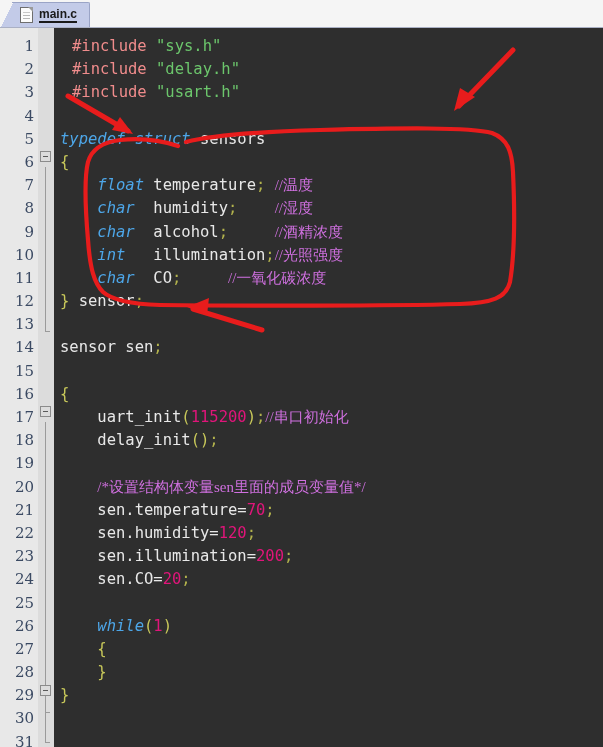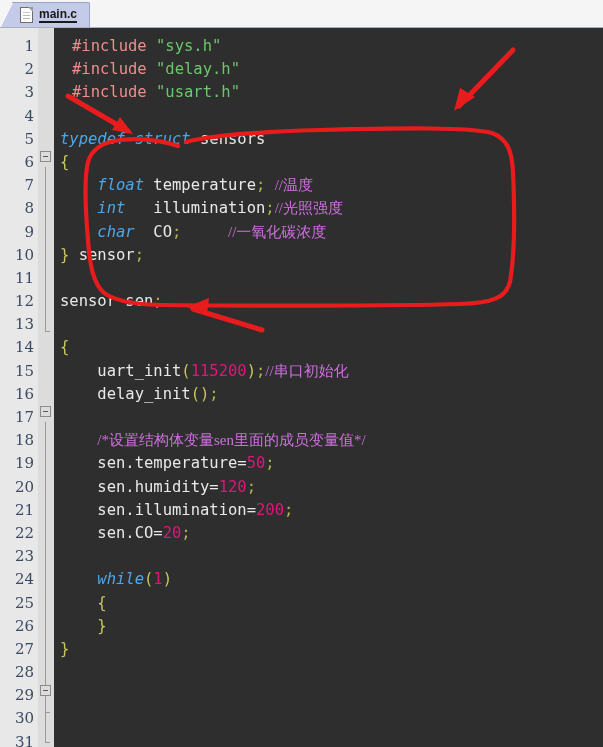--- a/index.html
+++ b/index.html
@@ -274,21 +274,23 @@
       <div class="code-line"><span class="t-pre">#include</span> <span class="t-str">"usart.h"</span></div>
 
       <div class="code-line">&nbsp;</div>
 
       <div class="code-line"><span class="t-kw">typedef</span> <span class="t-kw">struct</span> <span class="t-plain">sensors</span></div>
 
       <div class="code-line"><span class="t-brace">{</span></div>
 
       <div class="code-line">    <span class="t-kw">float</span> <span class="t-plain">temperature</span><span class="t-semi">;</span> <span class="t-cmt cjk">//温度</span></div>
 
-
+      <div class="code-line">    <span class="t-kw">char</span>  <span class="t-plain">humidity</span><span class="t-semi">;</span>    <span class="t-cmt cjk">//湿度</span></div>
+
+      <div class="code-line">    <span class="t-kw">char</span>  <span class="t-plain">alcohol</span><span class="t-semi">;</span>     <span class="t-cmt cjk">//酒精浓度</span></div>
 
       <div class="code-line">    <span class="t-kw">int</span>   <span class="t-plain">illumination</span><span class="t-semi">;</span><span class="t-cmt cjk">//光照强度</span></div>
 
       <div class="code-line">    <span class="t-kw">char</span>  <span class="t-plain">CO</span><span class="t-semi">;</span>     <span class="t-cmt cjk">//一氧化碳浓度</span></div>
 
       <div class="code-line"><span class="t-brace">}</span> <span class="t-plain">sensor</span><span class="t-semi">;</span></div>
 
       <div class="code-line">&nbsp;</div>
 
       <div class="code-line"><span class="t-plain">sensor</span> <span class="t-plain">sen</span><span class="t-semi">;</span></div>
@@ -299,21 +301,21 @@
       <div class="code-line"><span class="t-brace">{</span></div>
 
       <div class="code-line">    <span class="t-plain">uart_init</span><span class="t-punc">(</span><span class="t-num">115200</span><span class="t-punc">)</span><span class="t-semi">;</span><span class="t-cmt cjk">//串口初始化</span></div>
 
       <div class="code-line">    <span class="t-plain">delay_init</span><span class="t-punc">()</span><span class="t-semi">;</span></div>
 
       <div class="code-line">&nbsp;</div>
 
       <div class="code-line">    <span class="t-cmt cjk">/*设置结构体变量sen里面的成员变量值*/</span></div>
 
-      <div class="code-line">    <span class="t-plain">sen.temperature=</span><span class="t-num">50</span><span class="t-semi">;</span></div>
+      <div class="code-line">    <span class="t-plain">sen.temperature=</span><span class="t-num">70</span><span class="t-semi">;</span></div>
 
       <div class="code-line">    <span class="t-plain">sen.humidity=</span><span class="t-num">120</span><span class="t-semi">;</span></div>
 
 
       <div class="code-line">    <span class="t-plain">sen.illumination=</span><span class="t-num">200</span><span class="t-semi">;</span></div>
 
       <div class="code-line">    <span class="t-plain">sen.CO=</span><span class="t-num">20</span><span class="t-semi">;</span></div>
 
       <div class="code-line">&nbsp;</div>
 

